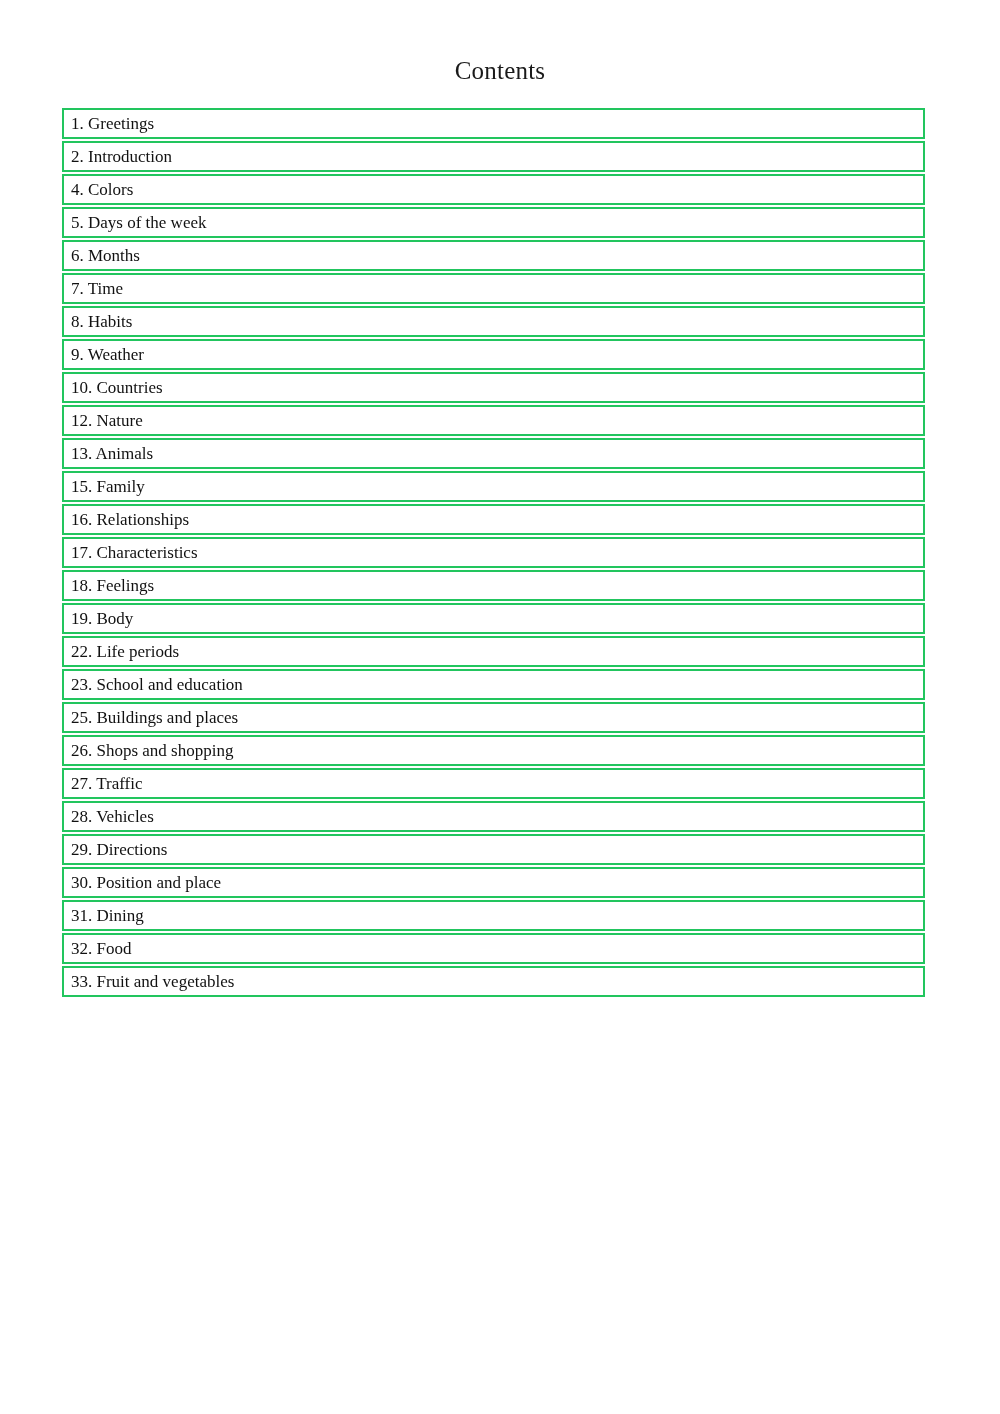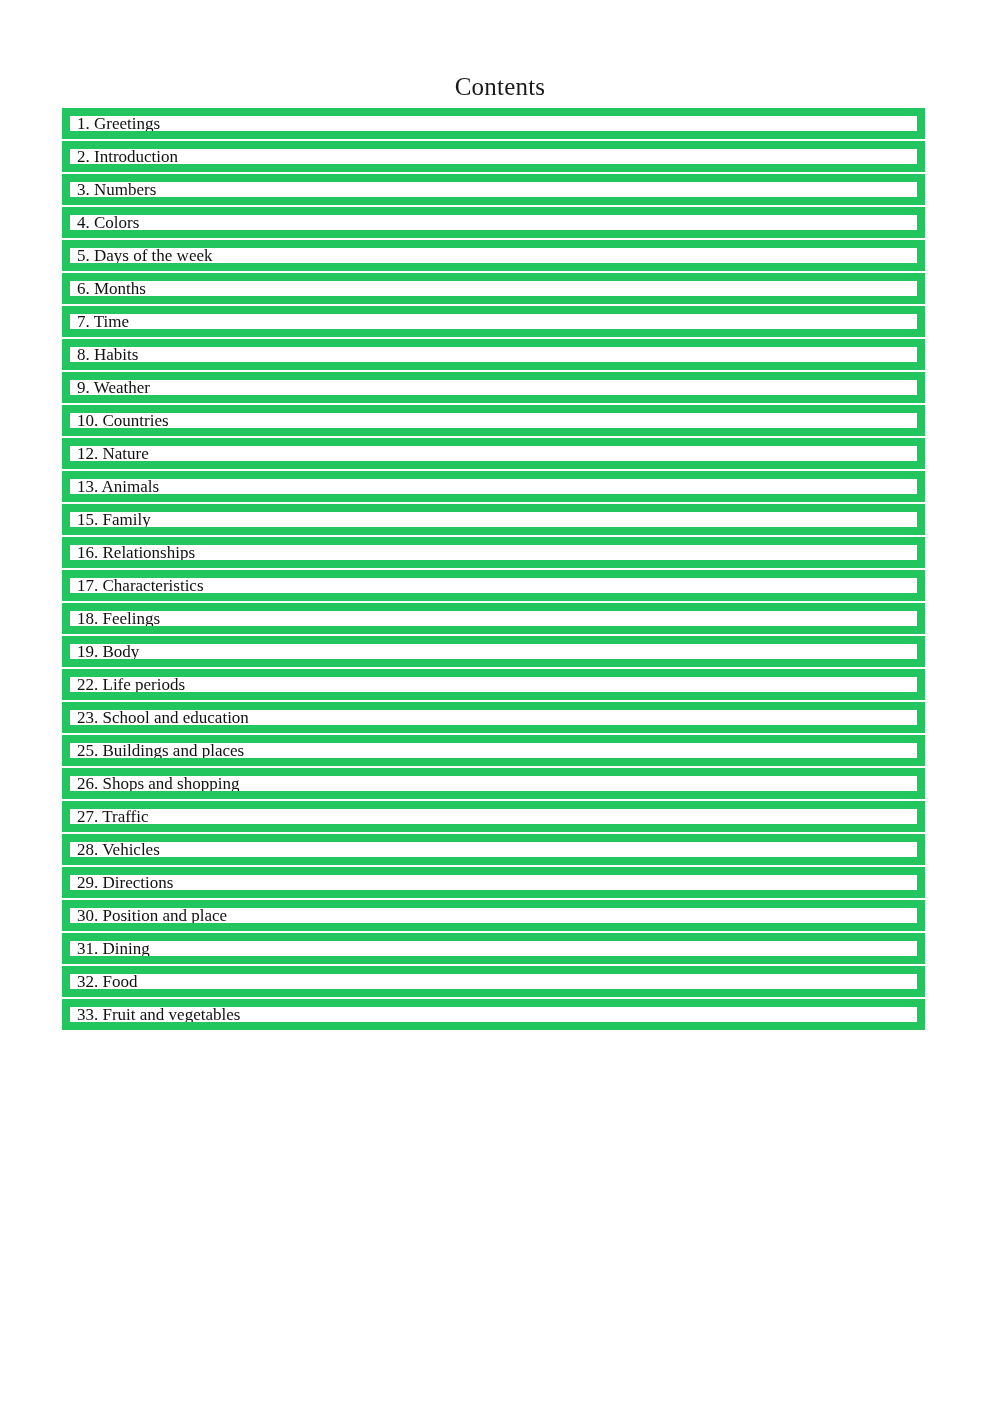--- a/index.html
+++ b/index.html
@@ -10,39 +10,39 @@
   body {
     width: 1000px;
     height: 1414px;
     position: relative;
     font-family: "Liberation Serif", serif;
     color: #151515;
     overflow: hidden;
   }
   .page-title {
     position: absolute;
-    top: 73px;
+    top: 57px;
     left: 0;
     width: 100%;
     text-align: center;
     font-size: 25px;
     font-weight: 400;
     letter-spacing: 0.2px;
     color: #1a1a1a;
   }
   .toc {
     position: absolute;
     top: 108px;
     left: 62px;
     width: 863px;
   }
   .toc-row {
     box-sizing: border-box;
     height: 31px;
-    border: 8px solid #22c55e;
+    border: 2px solid #22c55e;
     margin-bottom: 2px;
     background: #ffffff;
     display: flex;
     align-items: center;
     padding-left: 7px;
     font-size: 17px;
     color: #111111;
     white-space: nowrap;
     overflow: hidden;
   }
@@ -54,23 +54,20 @@
 
 <div class="toc">
   <div class="toc-row">
     <span class="toc-row-label">1. Greetings</span>
   </div>
 
   <div class="toc-row">
     <span class="toc-row-label">2. Introduction</span>
   </div>
 
-  <div class="toc-row">
-    <span class="toc-row-label">3. Numbers</span>
-  </div>
 
   <div class="toc-row">
     <span class="toc-row-label">4. Colors</span>
   </div>
 
   <div class="toc-row">
     <span class="toc-row-label">5. Days of the week</span>
   </div>
 
   <div class="toc-row">

